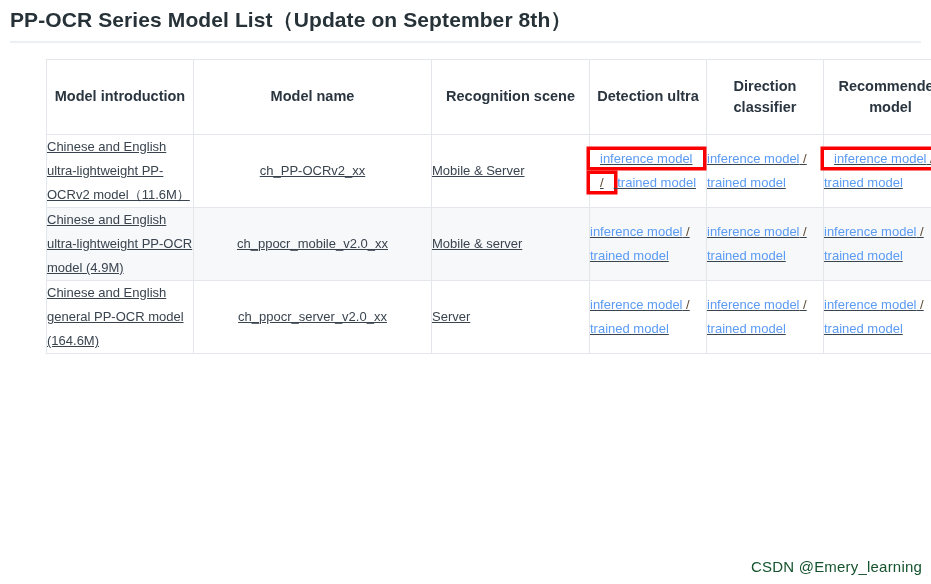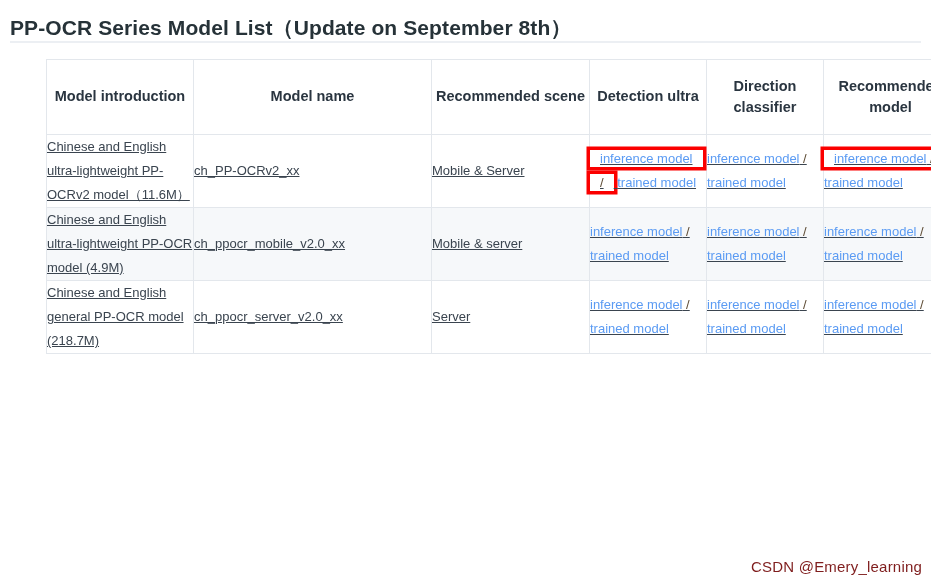--- a/index.html
+++ b/index.html
@@ -19,21 +19,20 @@
   
   #page-title {
     position: absolute;
     left: 10px;
     top: 6px;
     font-size: 21px;
     font-weight: bold;
     color: #263238;
     letter-spacing: 0.1px;
     white-space: nowrap;
-    margin-top: 8px;
   }
   #title-rule {
     position: absolute;
     left: 10px;
     top: 41px;
     width: 911px;
     height: 2px;
     background: #eceff3;
   }
 
@@ -75,21 +74,21 @@
   }
   tr.row-plain td {
     background: #ffffff;
   }
 
   .cell-intro {
     padding: 12px 14px 12px 14px;
     vertical-align: middle;
   }
   .cell-name {
-    text-align: left;
+    text-align: center;
     padding: 10px 6px;
   }
   .cell-scene {
     padding: 10px 0 10px 16px;
   }
   .cell-links {
     padding: 12px 10px 12px 14px;
     vertical-align: middle;
   }
   .link {
@@ -109,21 +108,21 @@
     box-decoration-break: clone;
   }
   .nowrap { white-space: nowrap; }
 
   
   #watermark {
     position: absolute;
     right: 9px;
     bottom: 9px;
     font-size: 15px;
-    color: #7f1d1d;
+    color: #14532d;
     white-space: nowrap;
     letter-spacing: 0.2px;
   }
 </style>
 </head>
 <body>
 
 <div id="page-title">PP-OCR Series Model List（Update on September 8th）</div>
 <div id="title-rule"></div>
 
@@ -133,21 +132,21 @@
     <col style="width:238px">
     <col style="width:158px">
     <col style="width:117px">
     <col style="width:117px">
     <col style="width:134px">
   </colgroup>
   <thead>
     <tr>
       <th>Model introduction</th>
       <th>Model name</th>
-      <th>Recommended scene</th>
+      <th>Recognition scene</th>
       <th>Detection ultra</th>
       <th>Direction classifier</th>
       <th>Recommended model</th>
     </tr>
   </thead>
   <tbody id="table-body">
       <tr class="row-plain">
         <td class="cell-intro">Chinese and English ultra-lightweight PP-OCRv2 model（11.6M）</td>
         <td class="cell-name">ch_PP-OCRv2_xx</td>
         <td class="cell-scene">Mobile &amp; Server</td>
@@ -157,21 +156,21 @@
       </tr>
       <tr class="row-alt">
         <td class="cell-intro">Chinese and English ultra-lightweight PP-OCR model (4.9M)</td>
         <td class="cell-name">ch_ppocr_mobile_v2.0_xx</td>
         <td class="cell-scene">Mobile &amp; server</td>
         <td class="cell-links"><span><a class="link">inference model</a><span class="sep"> /</span></span> <a class="link">trained model</a></td>
         <td class="cell-links"><span><a class="link">inference model</a><span class="sep"> /</span></span> <a class="link">trained model</a></td>
         <td class="cell-links"><span><a class="link">inference model</a><span class="sep"> /</span></span> <a class="link nowrap">trained model</a></td>
       </tr>
       <tr class="row-plain">
-        <td class="cell-intro">Chinese and English general PP-OCR model (218.7M)</td>
+        <td class="cell-intro">Chinese and English general PP-OCR model (164.6M)</td>
         <td class="cell-name">ch_ppocr_server_v2.0_xx</td>
         <td class="cell-scene">Server</td>
         <td class="cell-links"><span><a class="link">inference model</a><span class="sep"> /</span></span> <a class="link">trained model</a></td>
         <td class="cell-links"><span><a class="link">inference model</a><span class="sep"> /</span></span> <a class="link">trained model</a></td>
         <td class="cell-links"><span><a class="link">inference model</a><span class="sep"> /</span></span> <a class="link nowrap">trained model</a></td>
       </tr>
     </tbody>
 </table>
 
 <div id="watermark">CSDN @Emery_learning</div>

